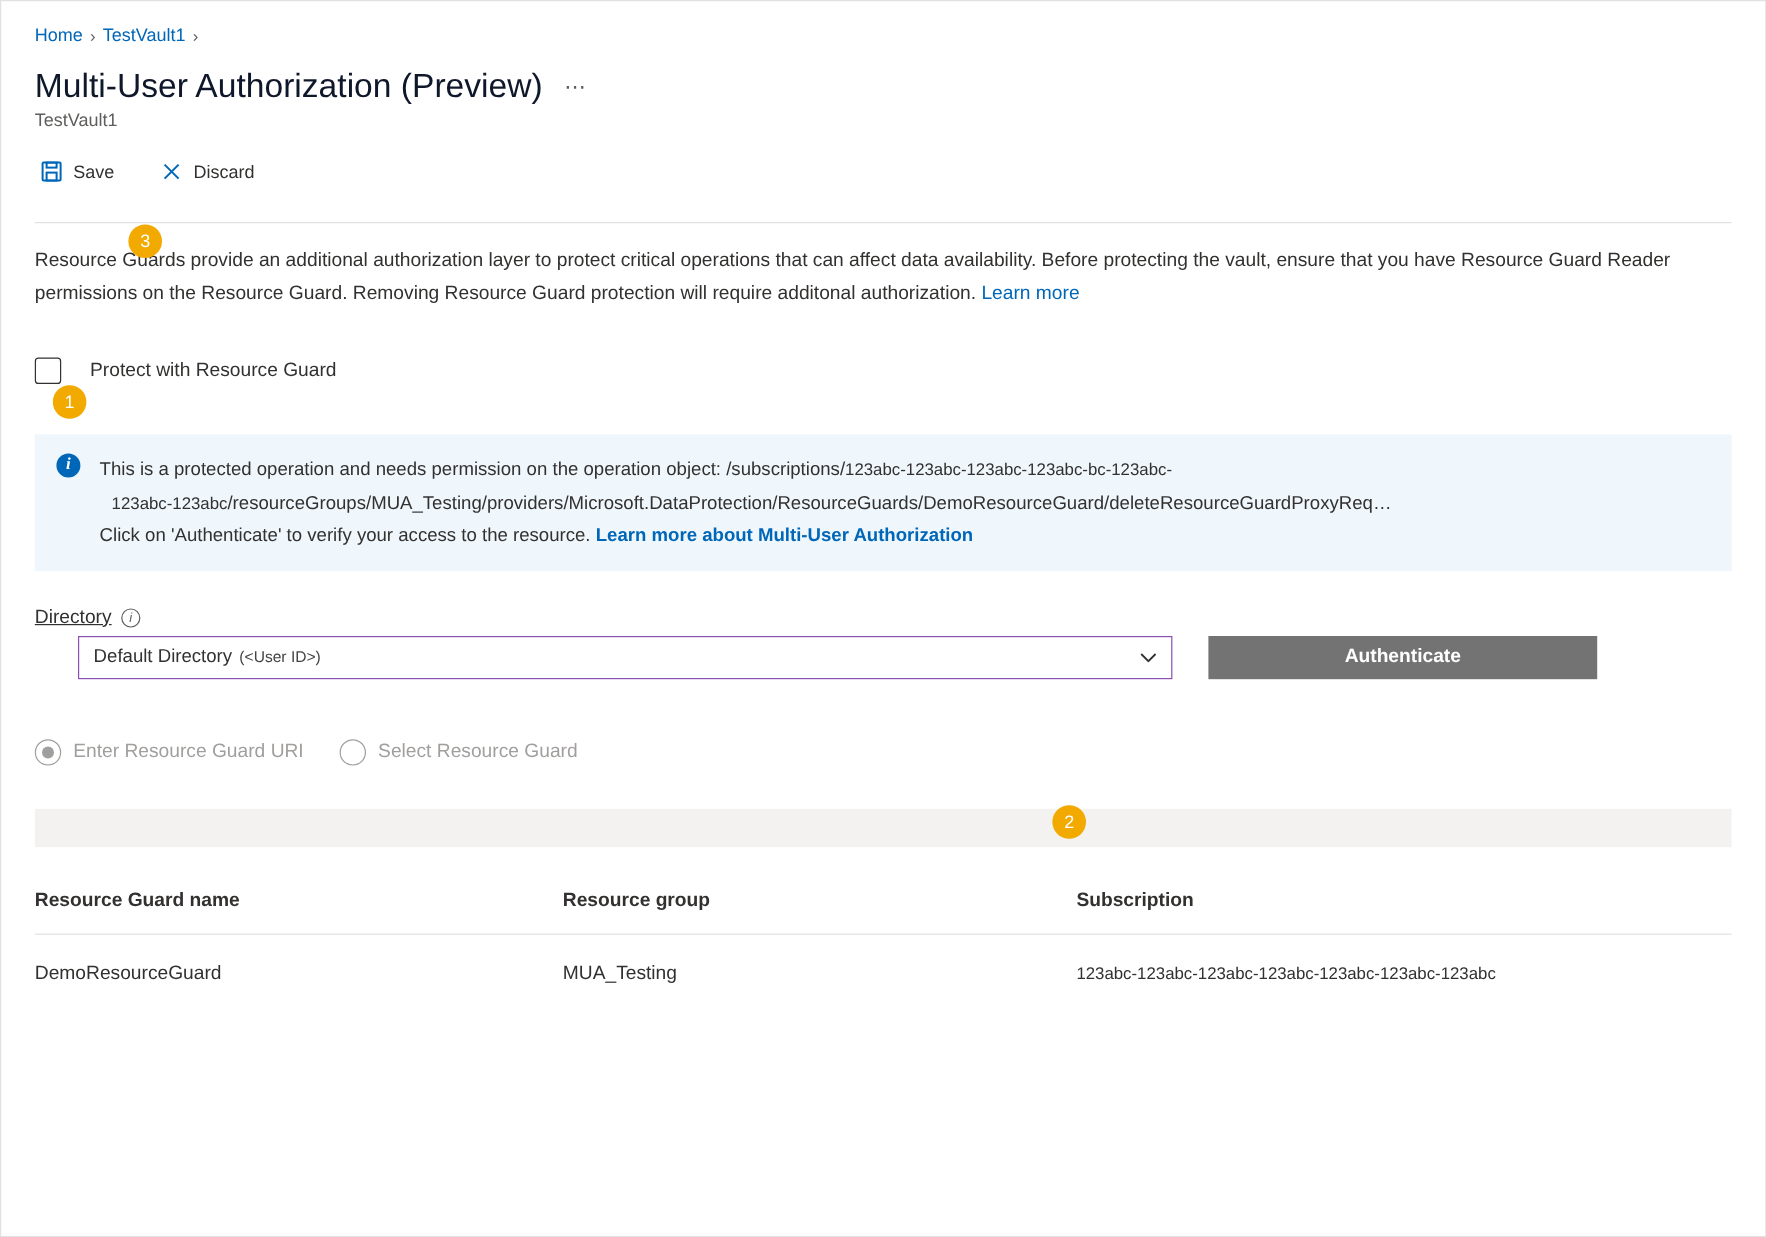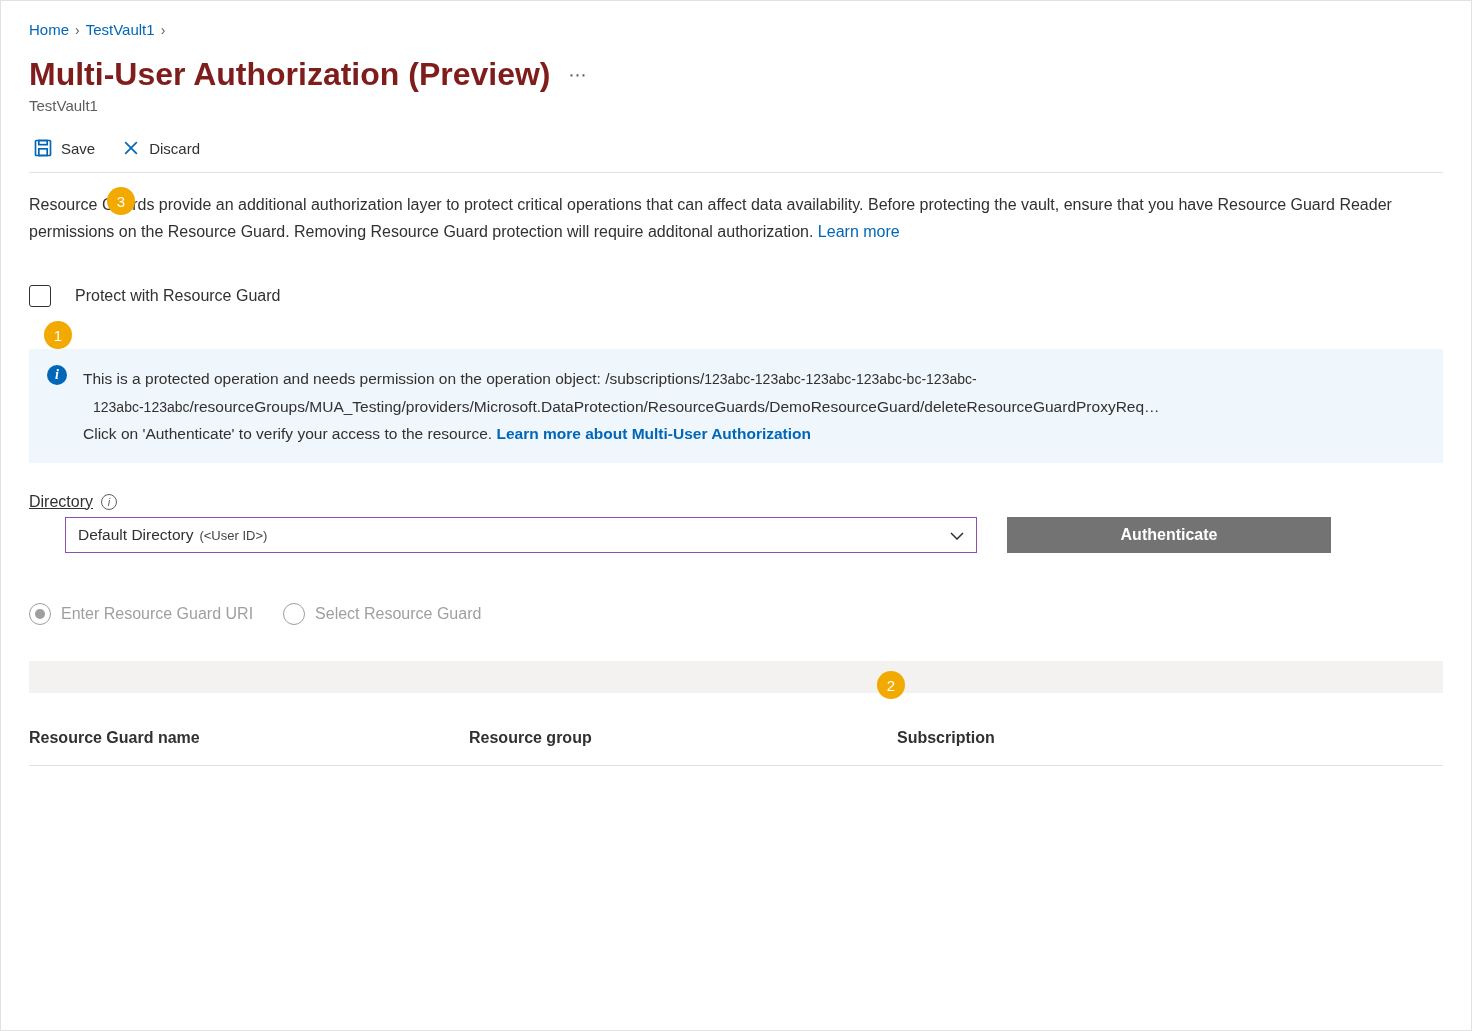--- a/index.html
+++ b/index.html
@@ -13,26 +13,26 @@
   .page { border: 1px solid #e1e1e1; width: 1472px; min-height: 1031px; position: relative; }
   .content { padding: 20px 28px; }
 
   
   .breadcrumb { display: flex; align-items: flex-end; gap: 6px; font-size: 15px; margin-bottom: 18px; }
   .breadcrumb a { color: #0067b8; text-decoration: none; }
   .breadcrumb .sep { color: #605e5c; font-size: 14px; }
 
   
   .heading-row { display: flex; align-items: center; gap: 18px; }
-  h1 { font-size: 32px; font-weight: 700; color: #7f1d1d; }
+  h1 { font-size: 28px; font-weight: 400; color: #0f172a; }
   .more-icon { color: #605e5c; font-size: 18px; letter-spacing: 2px; }
   .subheading { font-size: 15px; color: #605e5c; margin-top: 4px; margin-bottom: 20px; }
 
   
-  .toolbar { display: flex; align-items: center; gap: 18px; padding-bottom: 10px; border-bottom: 1px solid #e1e1e1; margin-bottom: 18px; position: relative;}
+  .toolbar { display: flex; align-items: center; gap: 30px; padding-bottom: 28px; border-bottom: 1px solid #e1e1e1; margin-bottom: 18px; position: relative;}
   .toolbar-btn { display: flex; align-items: center; gap: 8px; background: none; border: none; font-size: 15px; color: #323130; cursor: pointer; padding: 4px 4px; }
   .toolbar-btn svg { width: 20px; height: 20px; }
 
   
   .description { font-size: 16px; line-height: 1.7; color: #323130; margin-bottom: 22px; }
   .description a { color: #0067b8; text-decoration: none; }
 
   
   .checkbox-row { display: flex; align-items: center; gap: 24px; margin-bottom: 42px; margin-top: 40px; }
   .checkbox-box { width: 22px; height: 22px; border: 1.6px solid #323130; border-radius: 3px; background: #fff; }
@@ -169,20 +169,25 @@
     </div>
 
     <div class="sep-bar"></div>
 
     <div class="tbl">
       <div class="tbl-header">
         <div>Resource Guard name</div>
         <div>Resource group</div>
         <div>Subscription</div>
       </div>
+      <div class="tbl-row">
+        <div>DemoResourceGuard</div>
+        <div>MUA_Testing</div>
+        <div class="cell-sub">123abc-123abc-123abc-123abc-123abc-123abc-123abc</div>
+      </div>
     </div>
 
   </div>
 
   <div class="badge badge-1">1</div>
   <div class="badge badge-2">2</div>
   <div class="badge badge-3">3</div>
 </div>
 
 </body></html>

